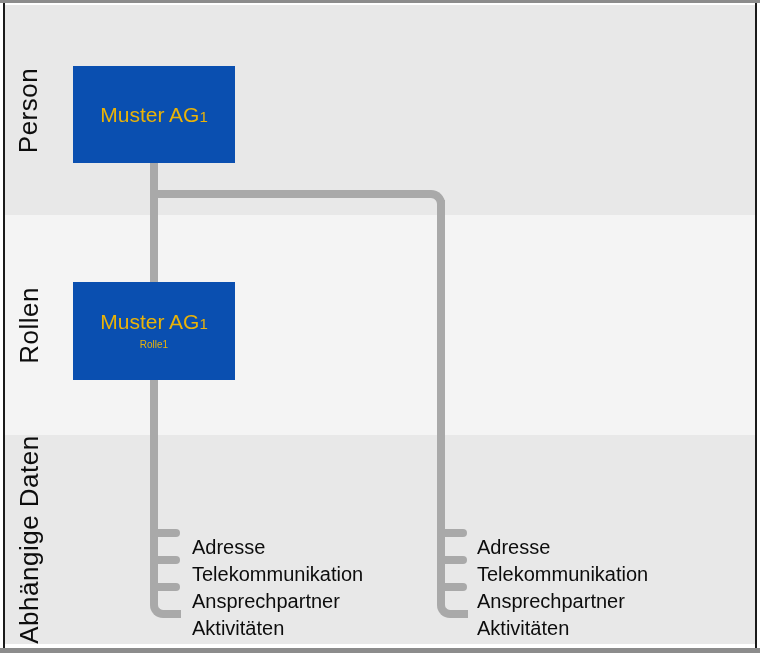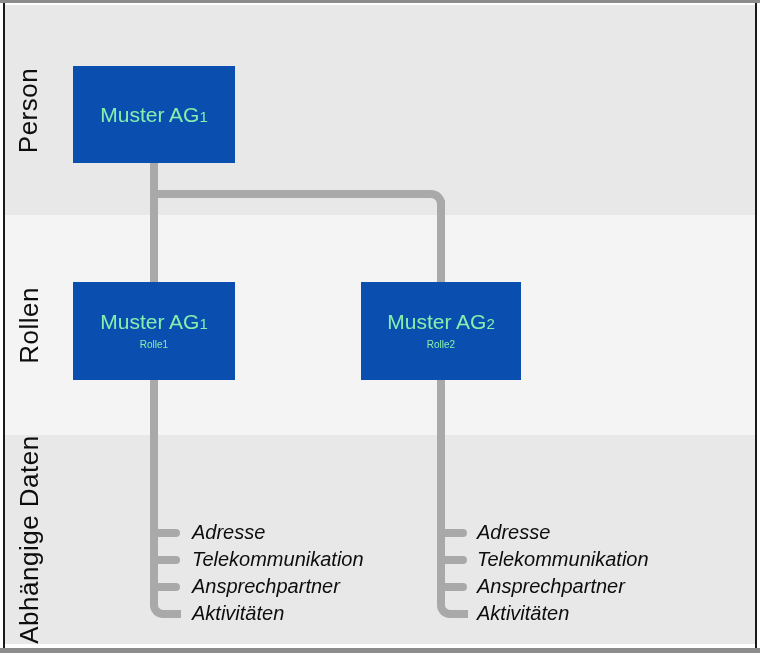--- a/index.html
+++ b/index.html
@@ -61,34 +61,34 @@
     position: absolute;
     width: 29px; height: 8px;
     background: #a9a9a9;
     border-radius: 4px;
   }
 
   
   .node {
     position: absolute;
     background: #0a4fb0;
-    color: #86efac;
+    color: #eab308;
     display: flex; flex-direction: column;
     align-items: center; justify-content: center;
     text-align: right;
   }
   .node-person { left: 73px;  top: 66px;  width: 162px; height: 97px; }
   .node-role1  { left: 73px;  top: 282px; width: 162px; height: 98px; }
   .node-role2  { left: 361px; top: 282px; width: 160px; height: 98px; }
   .node-title { font-size: 21px; line-height: 26px; }
   .node-title sub { font-size: 15px; vertical-align: baseline; line-height: 1; }
   .node-subtitle { font-size: 10px; line-height: 19px; }
 
   
-  .dep-list { position: absolute; top: 519px; width: 230px; font-style: italic; }
+  .dep-list { position: absolute; top: 534px; width: 230px; }
   .dep-list-left  { left: 192px; }
   .dep-list-right { left: 477px; }
   .dep-item {
     height: 27px;
     display: flex; align-items: center;
     font-size: 20px;
     color: #0d0d0d;
     white-space: nowrap;
   }
 </style>
@@ -133,26 +133,20 @@
     </div>
   </div>
 
   <div class="node node-role1" style="background-color: rgb(10, 79, 176);">
     <div class="node-title">
       <span>Muster AG</span><sub>1</sub>
     </div>
     <div class="node-subtitle">Rolle1</div>
   </div>
 
-  <div class="node node-role2" style="background-color: rgb(10, 79, 176);">
-    <div class="node-title">
-      <span>Muster AG</span><sub>2</sub>
-    </div>
-    <div class="node-subtitle">Rolle2</div>
-  </div>
 
   <div class="dep-list dep-list-left">
     <div class="dep-item">Adresse</div>
     <div class="dep-item">Telekommunikation</div>
     <div class="dep-item">Ansprechpartner</div>
     <div class="dep-item">Aktivitäten</div>
   </div>
 
   <div class="dep-list dep-list-right">
     <div class="dep-item">Adresse</div>

